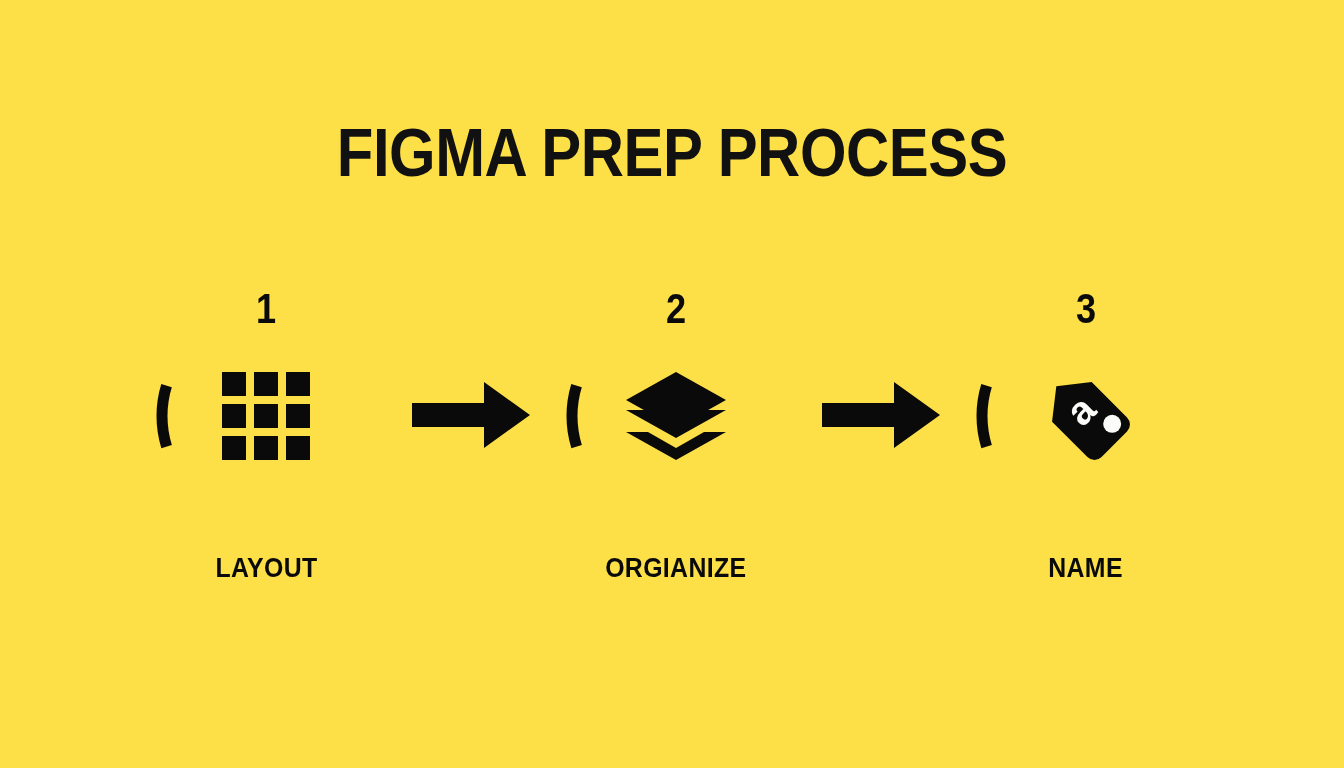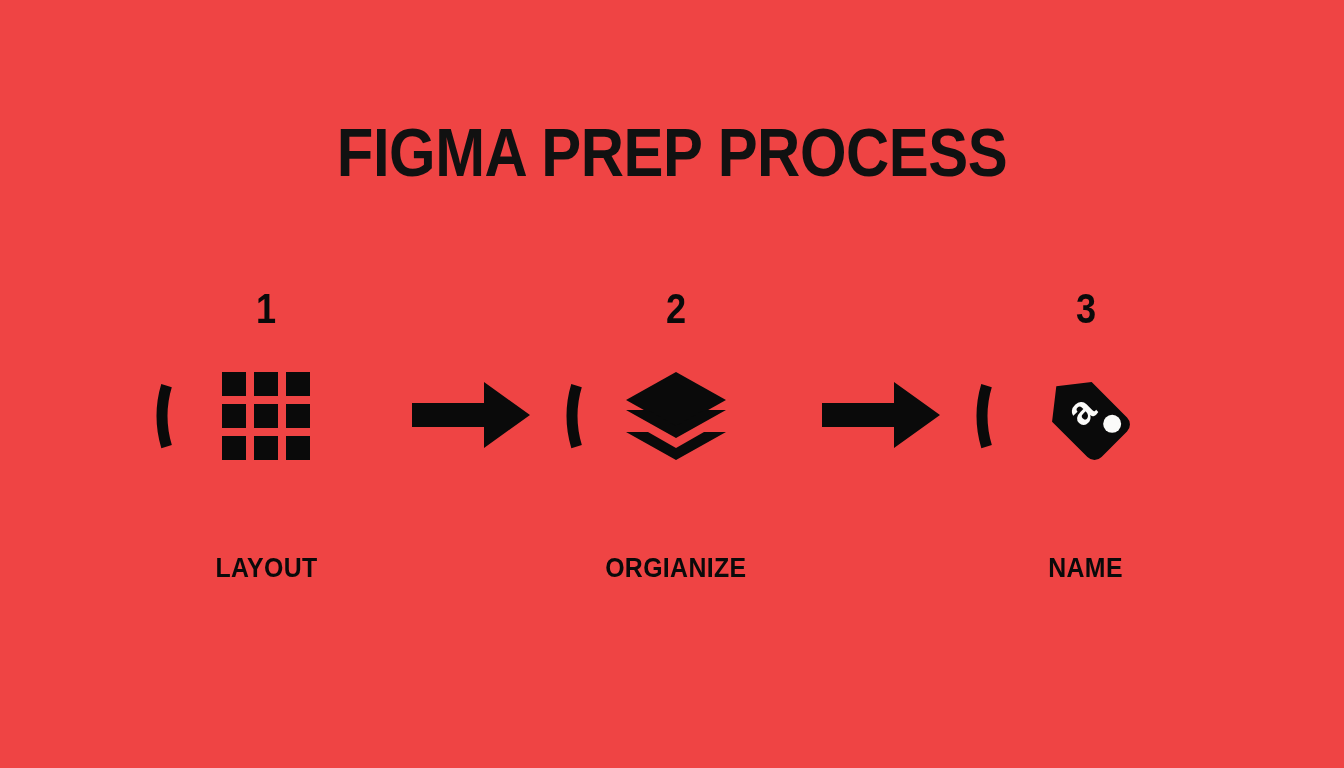--- a/index.html
+++ b/index.html
@@ -11,21 +11,21 @@
     height: 768px;
     background: #fbfbf9;
     font-family: "Liberation Sans", sans-serif;
     overflow: hidden;
   }
 
   .slide {
     position: relative;
     width: 1344px;
     height: 768px;
-    background: #ef4444;
+    background: #fde047;
   }
 
   
   .title {
     position: absolute;
     top: 118px;
     left: 0;
     width: 1344px;
     text-align: center;
     font-family: "Liberation Sans", sans-serif;

